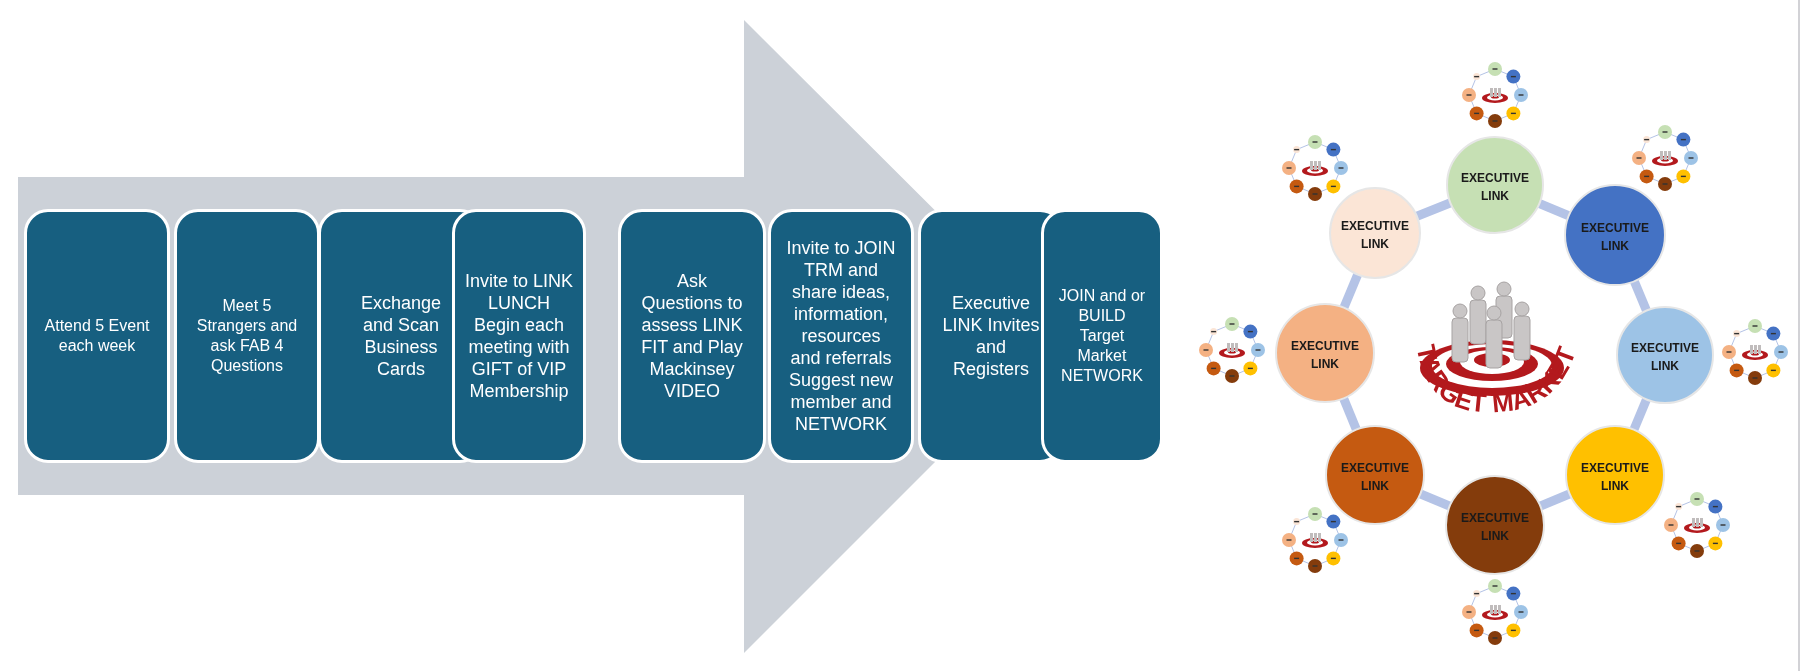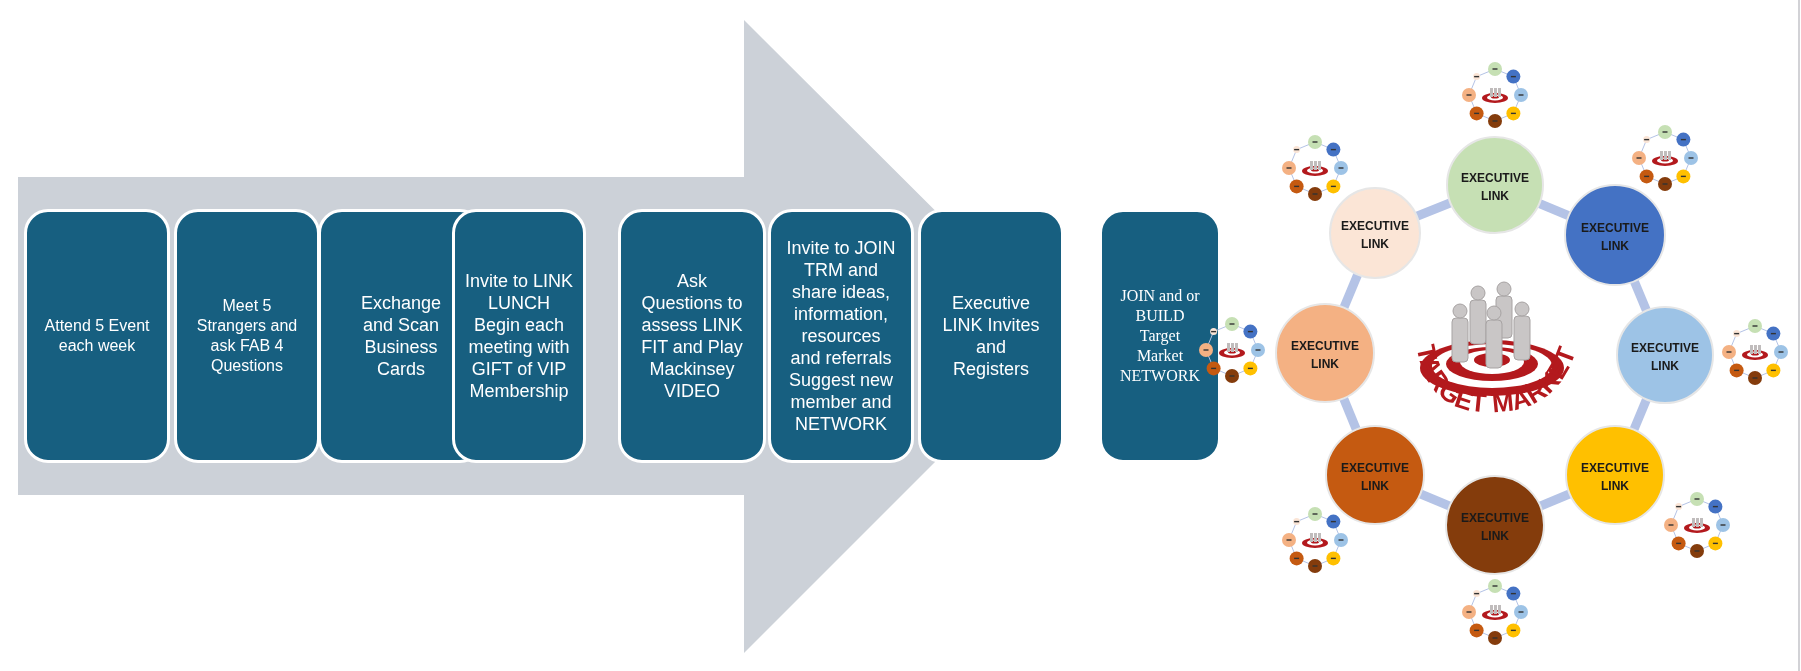--- a/index.html
+++ b/index.html
@@ -54,21 +54,21 @@
 information,
 resources
 and referrals
 Suggest new
 member and
 NETWORK</div>
 <div class="step" style="left:918px;width:146px;">Executive
 LINK Invites
 and
 Registers</div>
-<div class="step narrow" style="left:1099px;width:122px;font-family:Liberation Serif, serif;">JOIN and or
+<div class="step narrow" style="left:1041px;width:122px;">JOIN and or
 BUILD
 Target
 Market
 NETWORK</div>
 
 <svg id="network" width="1801" height="671">
   <g id="connectors">
       <line x1="1495" y1="185" x2="1615" y2="235" stroke="#b4c3e6" stroke-width="9"></line>
       <line x1="1615" y1="235" x2="1665" y2="355" stroke="#b4c3e6" stroke-width="9"></line>
       <line x1="1665" y1="355" x2="1615" y2="475" stroke="#b4c3e6" stroke-width="9"></line>

